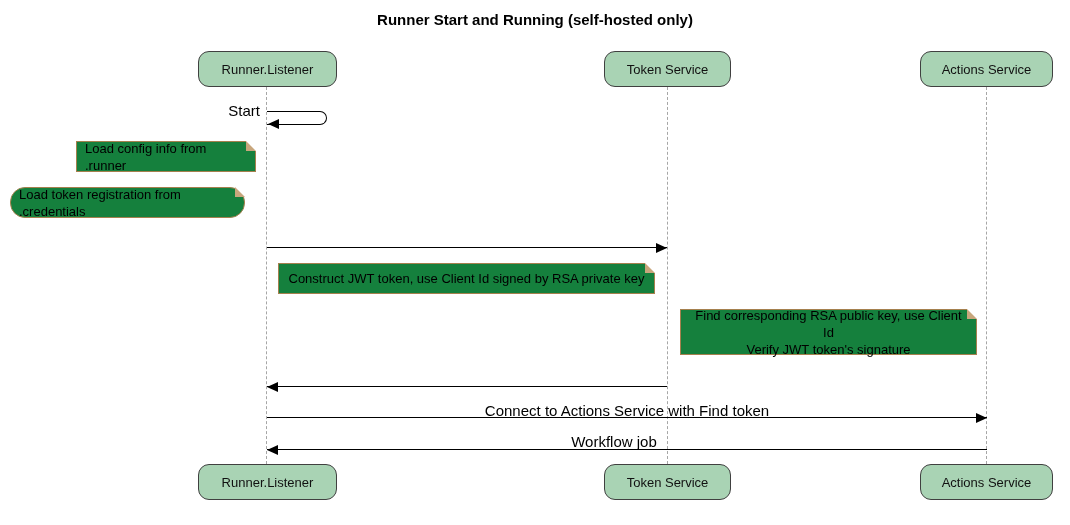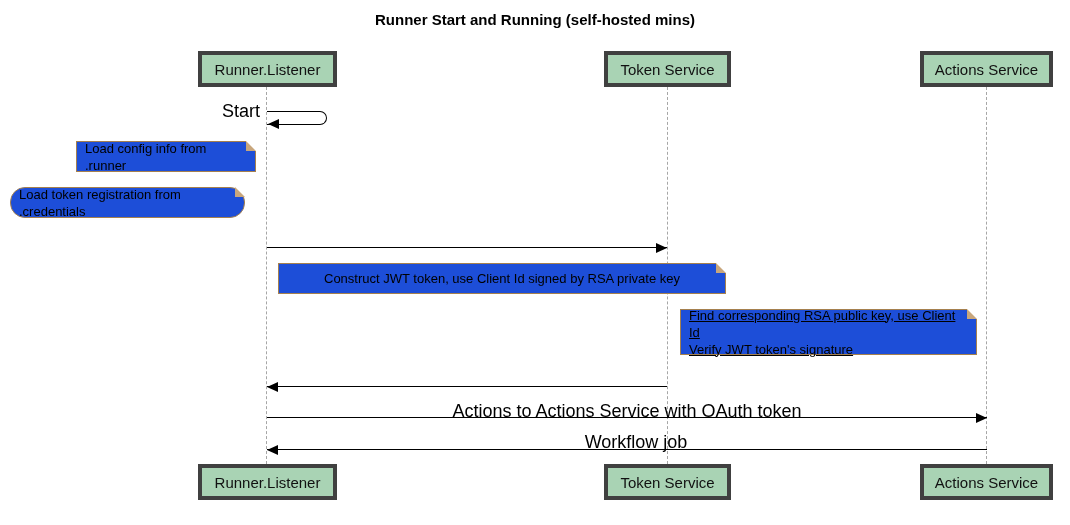--- a/index.html
+++ b/index.html
@@ -9,30 +9,30 @@
     background:#ffffff;
     font-family:"Liberation Sans", sans-serif;
     overflow:hidden;
   }
   .title {
     position:absolute; top:11px; left:0; width:100%;
     text-align:center; font-size:15px; font-weight:bold; color:#000;
   }
   .participant {
     position:absolute; height:36px; box-sizing:border-box;
-    background:#a9d3b4; border:4px solid #404040; border-radius:0;
+    background:#a9d3b4; border:1px solid #404040; border-radius:11px;
     display:flex; align-items:center; justify-content:center;
-    font-size:15px; color:#111;
+    font-size:13px; color:#111;
   }
   .lifeline {
     position:absolute; width:0; border-left:1px dashed #a6a6a6;
     top:87px; height:377px;
   }
   .msg-label {
-    position:absolute; font-size:18px; line-height:14px; color:#000;
+    position:absolute; font-size:15px; line-height:14px; color:#000;
     text-align:center;
   }
   .msg-line {
     position:absolute; height:0; border-top:1.5px solid #000;
   }
   .arrow-right {
     position:absolute; width:0; height:0;
     border-left:11px solid #000;
     border-top:5px solid transparent; border-bottom:5px solid transparent;
   }
@@ -42,71 +42,71 @@
     border-top:5px solid transparent; border-bottom:5px solid transparent;
   }
   .self-loop {
     position:absolute; left:267px; top:111px; width:60px; height:14px;
     box-sizing:border-box;
     border:1.5px solid #000; border-left:none;
     border-radius:0 9px 9px 0;
   }
   .note {
     position:absolute; box-sizing:border-box;
-    background:#1d4ed8; border:1px solid #a5804e;
+    background:#15803d; border:1px solid #a5804e;
     display:flex; align-items:center; justify-content:center;
     font-size:13px; line-height:17px; color:#000;
     padding:12px 8px;
   }
   .note::before {
     content:""; position:absolute; top:-1px; right:-1px;
     border-style:solid; border-width:0 10px 10px 0;
     border-color:#ffffff #ffffff #c8a67c #c8a67c;
   }
-  .note.left-text { justify-content:flex-start; text-align:left; white-space:pre-line;text-decoration:underline; }
+  .note.left-text { justify-content:flex-start; text-align:center; white-space:pre-line; }
 </style>
 </head>
 <body>
 
 <div id="canvas">
 
-  <div class="title">Runner Start and Running (self-hosted mins)</div>
+  <div class="title">Runner Start and Running (self-hosted only)</div>
 
   <div class="lifeline" style="left:266px;"></div>
   <div class="lifeline" style="left:667px;"></div>
   <div class="lifeline" style="left:986px;"></div>
 
   <div class="participant" style="left:198px; top:51px; width:139px;">Runner.Listener</div>
   <div class="participant" style="left:604px; top:51px; width:127px;">Token Service</div>
   <div class="participant" style="left:920px; top:51px; width:133px;">Actions Service</div>
 
   <div class="msg-label" style="left:160px; top:104px; width:100px; text-align:right;">Start</div>
   <div class="self-loop"></div>
   <div class="arrow-left" style="left:268px; top:119px;"></div>
 
   <div class="note" style="left:76px; top:141px; width:180px; height:31px;">Load config info from .runner</div>
 
   <div class="note" style="left:10px; top:187px; width:235px; height:31px;border-radius:15px;">Load token registration from .credentials</div>
 
   <div class="msg-line" style="left:267px; top:247px; width:400px;"></div>
   <div class="arrow-right" style="left:656px; top:243px;"></div>
 
-  <div class="note" style="left:278px; top:263px; width:448px; height:31px;">Construct JWT token, use Client Id signed by RSA private key</div>
+  <div class="note" style="left:278px; top:263px; width:377px; height:31px;">Construct JWT token, use Client Id signed by RSA private key</div>
 
   <div class="note left-text" style="left:680px; top:309px; width:297px; height:46px;">Find corresponding RSA public key, use Client Id
 Verify JWT token's signature</div>
 
   <div class="msg-line" style="left:267px; top:386px; width:400px;"></div>
   <div class="arrow-left" style="left:267px; top:382px;"></div>
 
-  <div class="msg-label" style="left:267px; top:404px; width:720px;">Actions to Actions Service with OAuth token</div>
+  <div class="msg-label" style="left:267px; top:404px; width:720px;">Connect to Actions Service with Find token</div>
   <div class="msg-line" style="left:267px; top:417px; width:720px;"></div>
   <div class="arrow-right" style="left:976px; top:413px;"></div>
 
-  <div class="msg-label" style="left:276px; top:435px; width:720px;">Workflow job</div>
+  <div class="msg-label" style="left:254px; top:435px; width:720px;">Workflow job</div>
   <div class="msg-line" style="left:267px; top:449px; width:720px;"></div>
   <div class="arrow-left" style="left:267px; top:445px;"></div>
 
   <div class="participant" style="left:198px; top:464px; width:139px;">Runner.Listener</div>
   <div class="participant" style="left:604px; top:464px; width:127px;">Token Service</div>
   <div class="participant" style="left:920px; top:464px; width:133px;">Actions Service</div>
 
 </div>
 
 </body></html>

